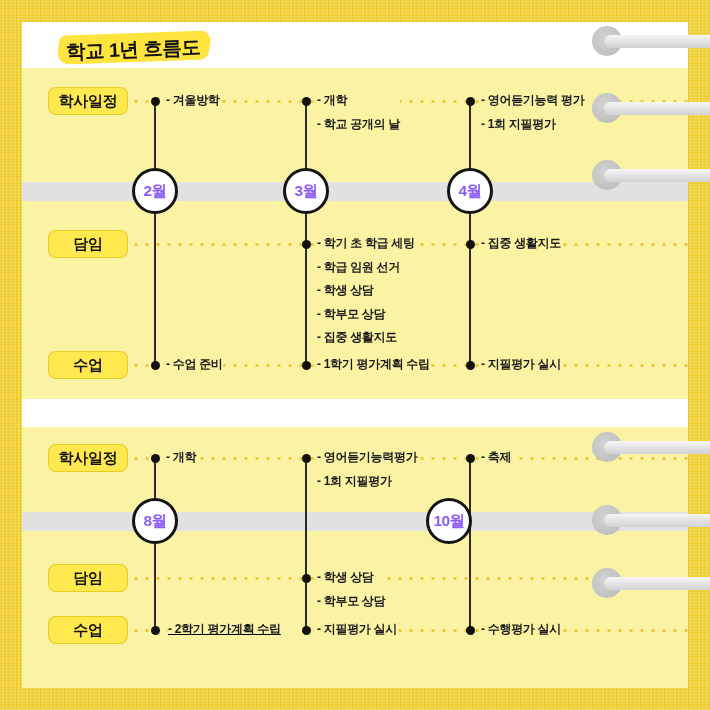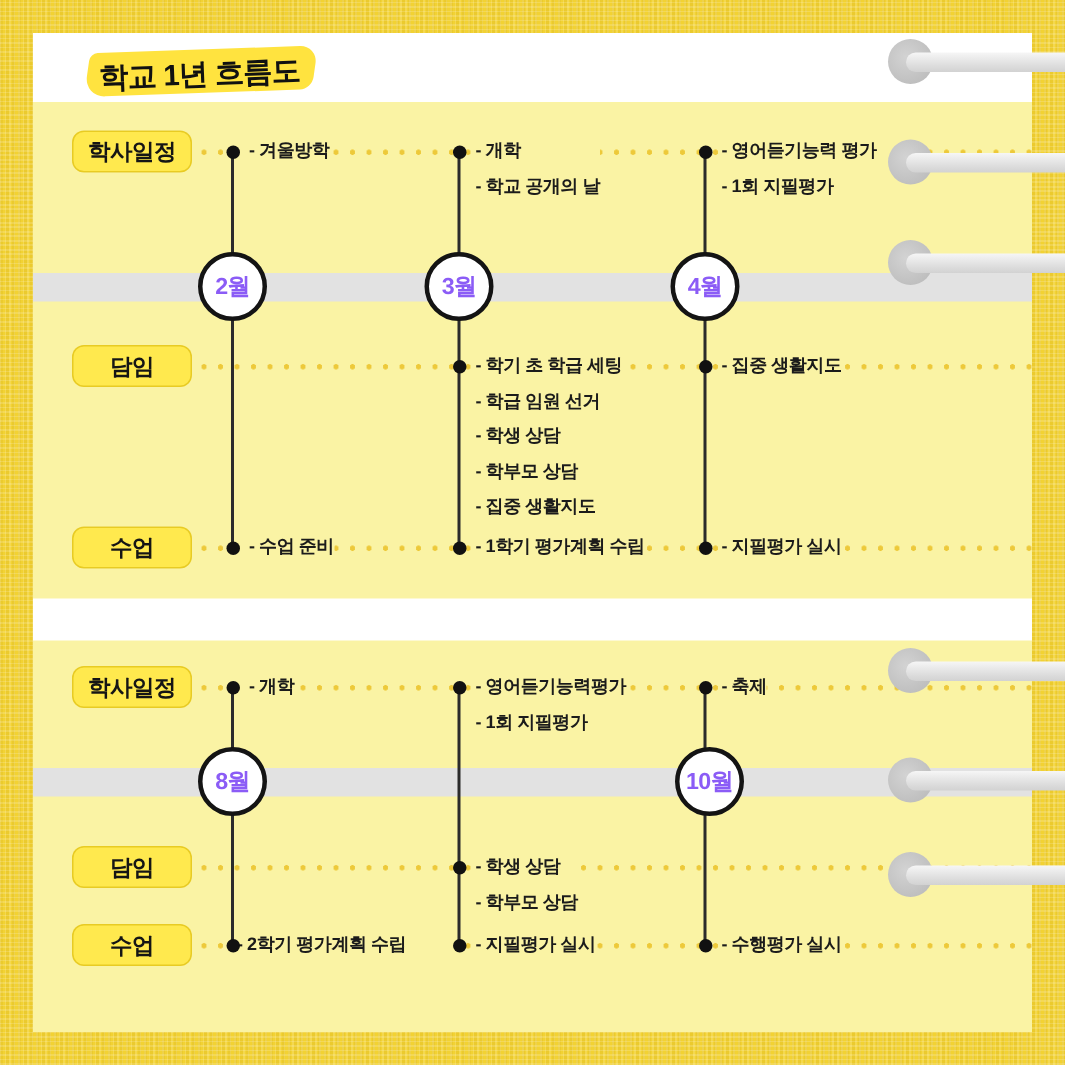--- a/index.html
+++ b/index.html
@@ -151,36 +151,36 @@
     <div class="dotline" style="left: 134px; top: 575.5px; width: 554px;"></div>
     <div class="badge" style="top: 564px;">담임</div>
     <div class="bullet" style="left: 301.5px; top: 573.5px;"></div>
     <div class="cell" style="left: 317px; top: 566px;">
       <div class="item">- 학생 상담</div>
       <div class="item">- 학부모 상담</div>
     </div>
     <div class="dotline" style="left: 134px; top: 627.5px; width: 554px;"></div>
     <div class="badge" style="top: 616px;">수업</div>
     <div class="bullet" style="left: 150.5px; top: 625.5px;"></div>
-    <div class="cell" style="left: 158px; top: 618px;">
+    <div class="cell" style="left: 168px; top: 618px; text-decoration: underline;">
       <div class="item wrap" style="width: 134px;">- 2학기 평가계획 수립</div>
     </div>
     <div class="bullet" style="left: 301.5px; top: 625.5px;"></div>
     <div class="cell" style="left: 317px; top: 618px;">
       <div class="item">- 지필평가 실시</div>
     </div>
     <div class="bullet" style="left: 465.5px; top: 625.5px;"></div>
     <div class="cell" style="left: 481px; top: 618px;">
       <div class="item">- 수행평가 실시</div>
     </div>
     <div class="vline" style="left: 154.2px; top: 458px; height: 172px;"></div>
     <div class="vline" style="left: 305.2px; top: 458px; height: 172px;"></div>
     <div class="vline" style="left: 469.2px; top: 458px; height: 172px;"></div>
     <div class="circle" style="left: 132px; top: 498px;">8월</div>
-    <div class="circle" style="left: 450px; top: 498px;">10월</div>
+    <div class="circle" style="left: 426px; top: 498px;">10월</div>
     <div class="ring-cap" style="left: 592px; top: 26px;"></div>
     <div class="ring-rod" style="left: 604px; top: 34.5px; width: 106px;"></div>
     <div class="ring-cap" style="left: 592px; top: 93px;"></div>
     <div class="ring-rod" style="left: 604px; top: 101.5px; width: 106px;"></div>
     <div class="ring-cap" style="left: 592px; top: 160px;"></div>
     <div class="ring-rod" style="left: 604px; top: 168.5px; width: 106px;"></div>
     <div class="ring-cap" style="left: 592px; top: 432px;"></div>
     <div class="ring-rod" style="left: 604px; top: 440.5px; width: 106px;"></div>
     <div class="ring-cap" style="left: 592px; top: 505px;"></div>
     <div class="ring-rod" style="left: 604px; top: 513.5px; width: 106px;"></div>

